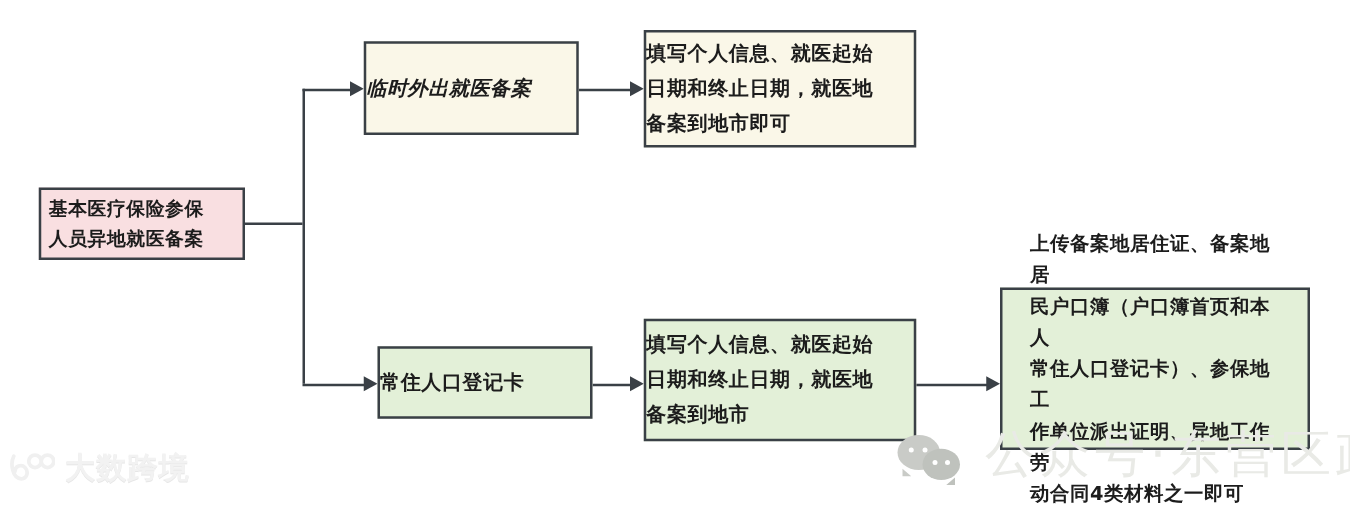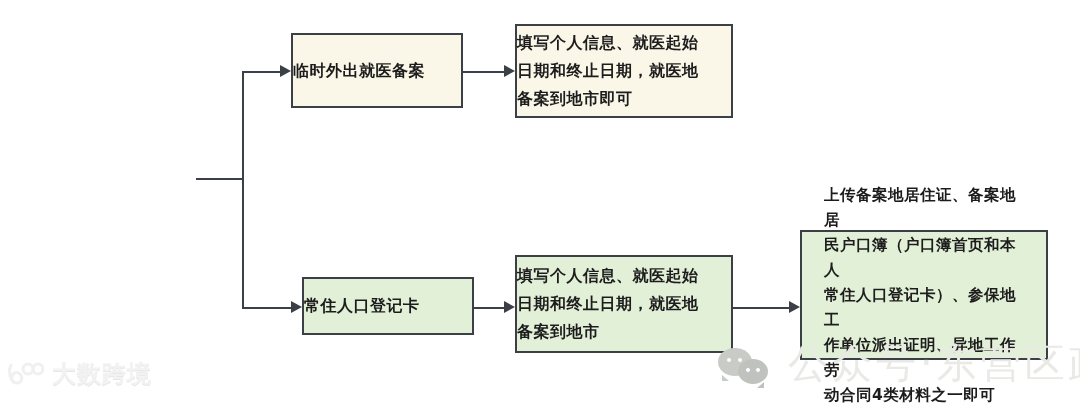--- a/index.html
+++ b/index.html
@@ -43,20 +43,21 @@
     padding: 0 6px;
   }
   .node-temp {
     background: #faf7e8;
     left: 291px;
     top: 33px;
     width: 172px;
     height: 75px;
     font-size: 16px;
     line-height: 24px;
+    font-style: italic;
   }
   .node-temp-detail {
     background: #faf7e8;
     left: 515px;
     top: 24px;
     width: 218px;
     height: 94px;
     font-size: 16px;
     line-height: 28px;
   }
@@ -214,20 +215,24 @@
 
   <div class="line-h" style="left:463px; top:71px; width:43px;"></div>
   <div class="arrow-head" style="left:504px; top:65px;"></div>
 
   <div class="line-h" style="left:474px; top:307px; width:32px;"></div>
   <div class="arrow-head" style="left:504px; top:301px;"></div>
 
   <div class="line-h" style="left:733px; top:307px; width:57px;"></div>
   <div class="arrow-head" style="left:789px; top:301px;"></div>
 
+  <div class="node node-start">
+    <span class="node-text">基本医疗保险参保
+人员异地就医备案</span>
+  </div>
 
   <div class="node node-temp">
     <span class="node-text">临时外出就医备案</span>
   </div>
 
   <div class="node node-temp-detail">
     <span class="node-text">填写个人信息、就医起始
 日期和终止日期，就医地
 备案到地市即可</span>
   </div>

